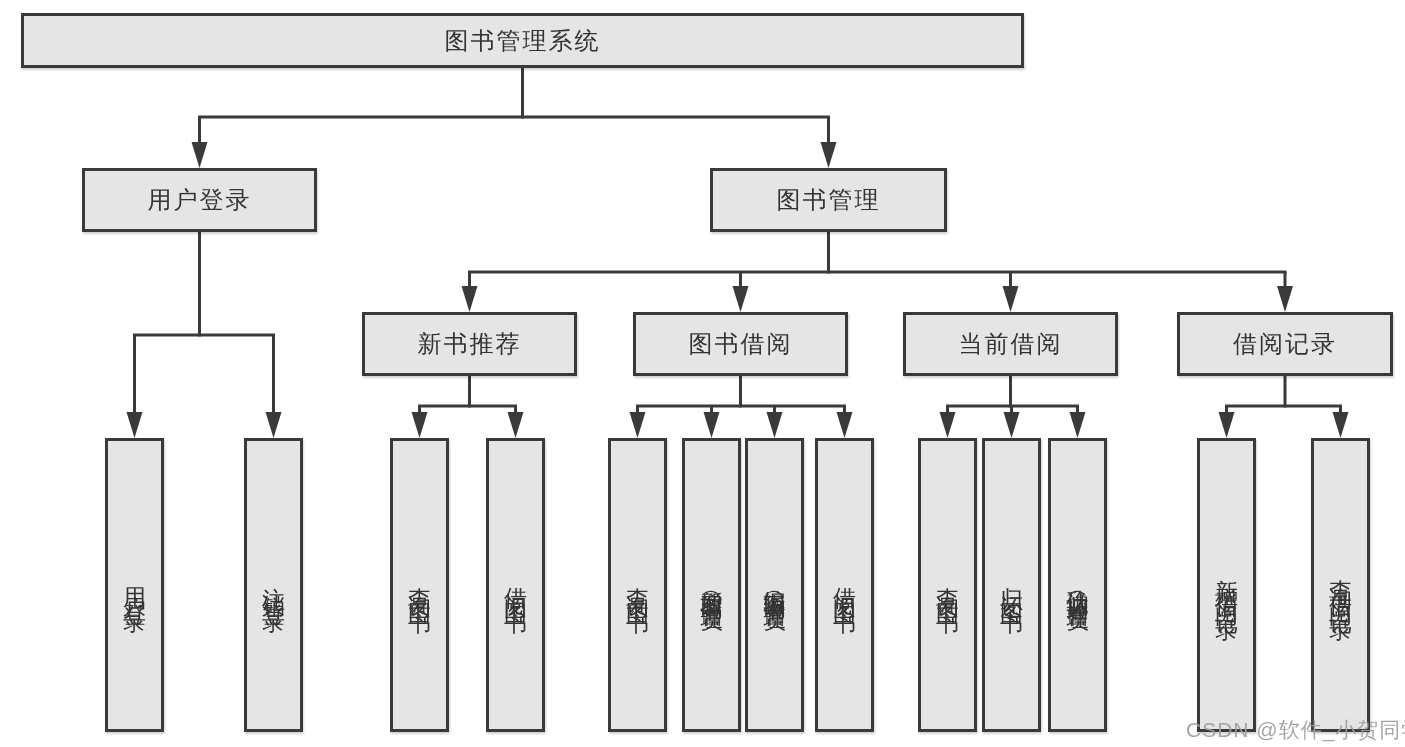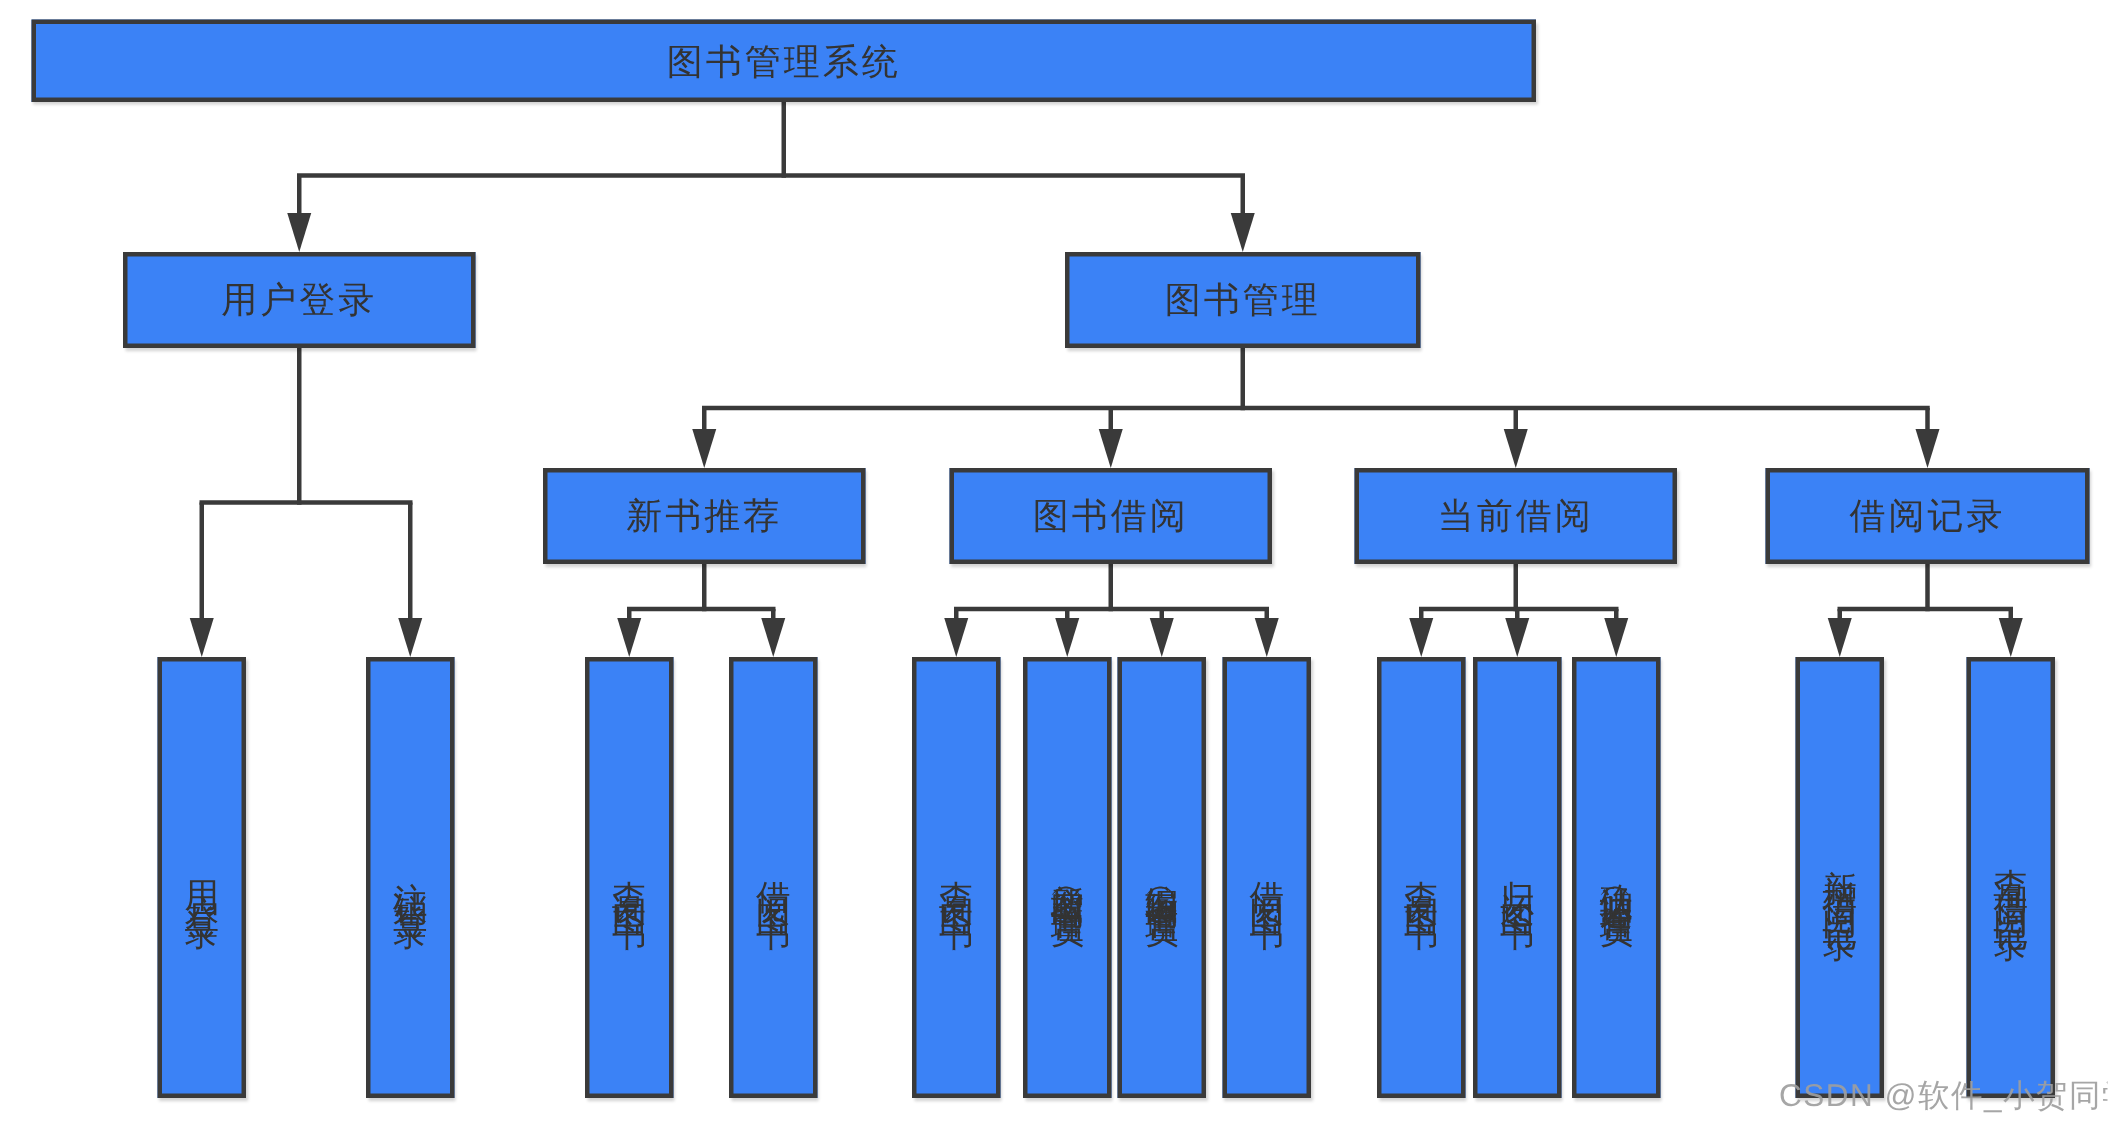--- a/index.html
+++ b/index.html
@@ -19,21 +19,21 @@
   }
   .connectors {
     position: absolute;
     left: 0;
     top: 0;
     z-index: 1;
   }
   .node {
     position: absolute;
     box-sizing: border-box;
-    background: #3b82f6;
+    background: #e5e5e5;
     border: 3px solid #3a3a3a;
     box-shadow: 1px 2px 2px rgba(0,0,0,0.18);
     display: flex;
     align-items: center;
     justify-content: center;
     z-index: 2;
   }
   .node.h span {
     font-size: 24px;
     color: #333333;

